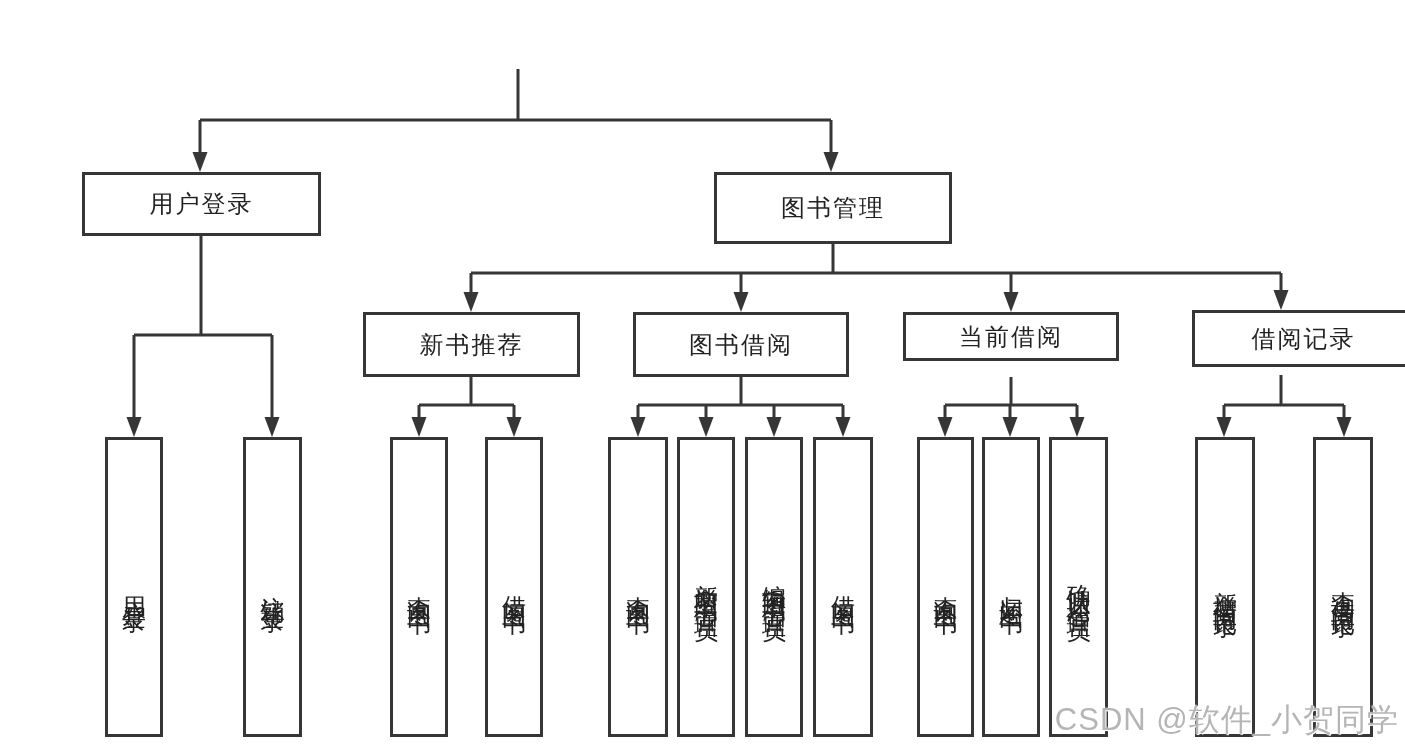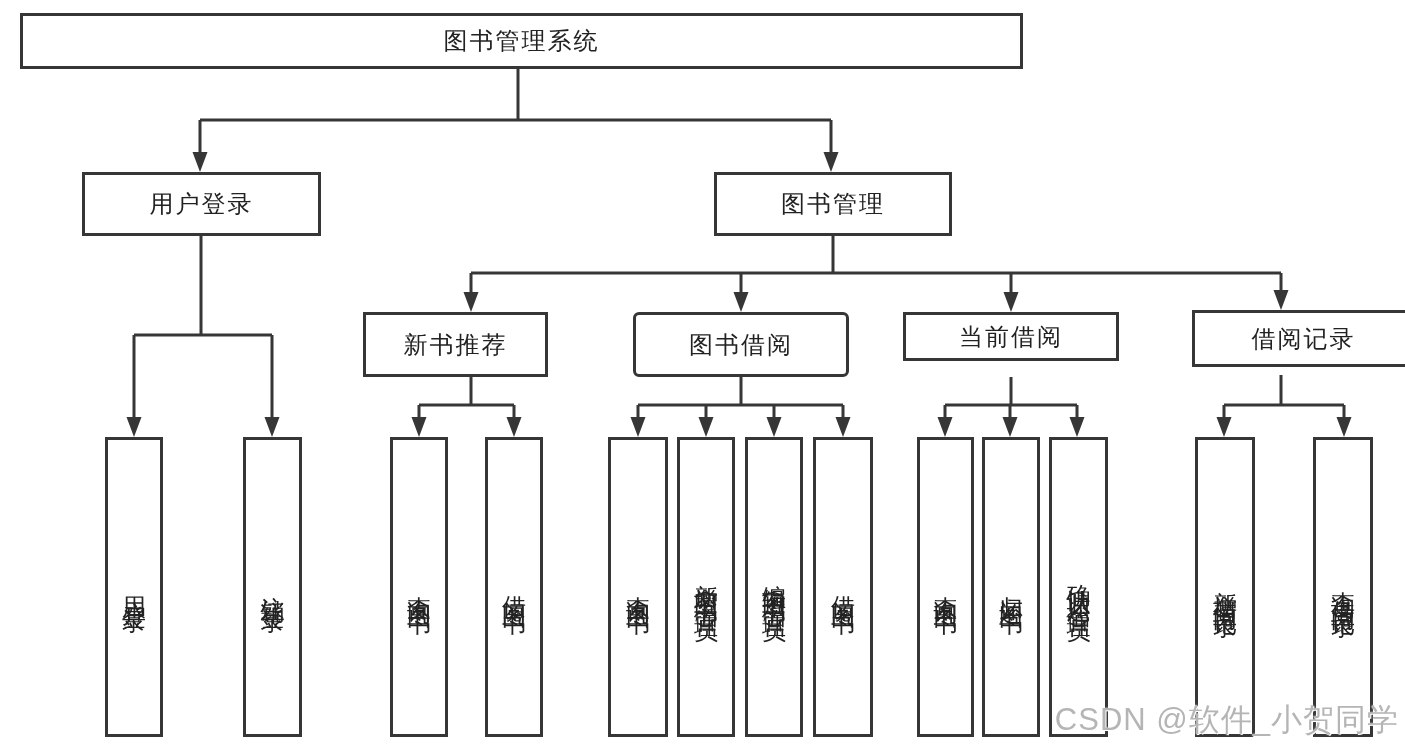--- a/index.html
+++ b/index.html
@@ -91,35 +91,32 @@
       <polygon points="766.5,417 781.5,417 774,437"></polygon>
       <polygon points="835.5,417 850.5,417 843,437"></polygon>
       <polygon points="937.5,417 952.5,417 945,437"></polygon>
       <polygon points="1002.5,417 1017.5,417 1010,437"></polygon>
       <polygon points="1069.5,417 1084.5,417 1077,437"></polygon>
       <polygon points="1216.5,417 1231.5,417 1224,437"></polygon>
       <polygon points="1336.5,417 1351.5,417 1344,437"></polygon>
     </g>
   </svg>
 
-  <div class="node root" style="left:20px; top:13px; width:1003px; height:56px;">
-    <span>图书管理系统</span>
-  </div>
 
   <div class="node h" style="left:82px; top:172px; width:239px; height:64px;">
     <span>用户登录</span>
   </div>
-  <div class="node h" style="left:714px; top:172px; width:238px; height:64px;">
+  <div class="node h" style="left:714px; top:172px; width:238px; height:72px;">
     <span>图书管理</span>
   </div>
 
-  <div class="node h" style="left:363px; top:312px; width:185px; height:65px;">
+  <div class="node h" style="left:363px; top:312px; width:217px; height:65px;">
     <span>新书推荐</span>
   </div>
-  <div class="node h" style="left:633px; top:312px; width:216px; height:65px;border-radius:6px;">
+  <div class="node h" style="left:633px; top:312px; width:216px; height:65px;">
     <span>图书借阅</span>
   </div>
   <div class="node h" style="left:903px; top:312px; width:216px; height:49px;">
     <span>当前借阅</span>
   </div>
   <div class="node h" style="left:1192px; top:310px; width:223px; height:57px;">
     <span>借阅记录</span>
   </div>
 
   <div class="node leaf" style="left:105px; width:58px;">

